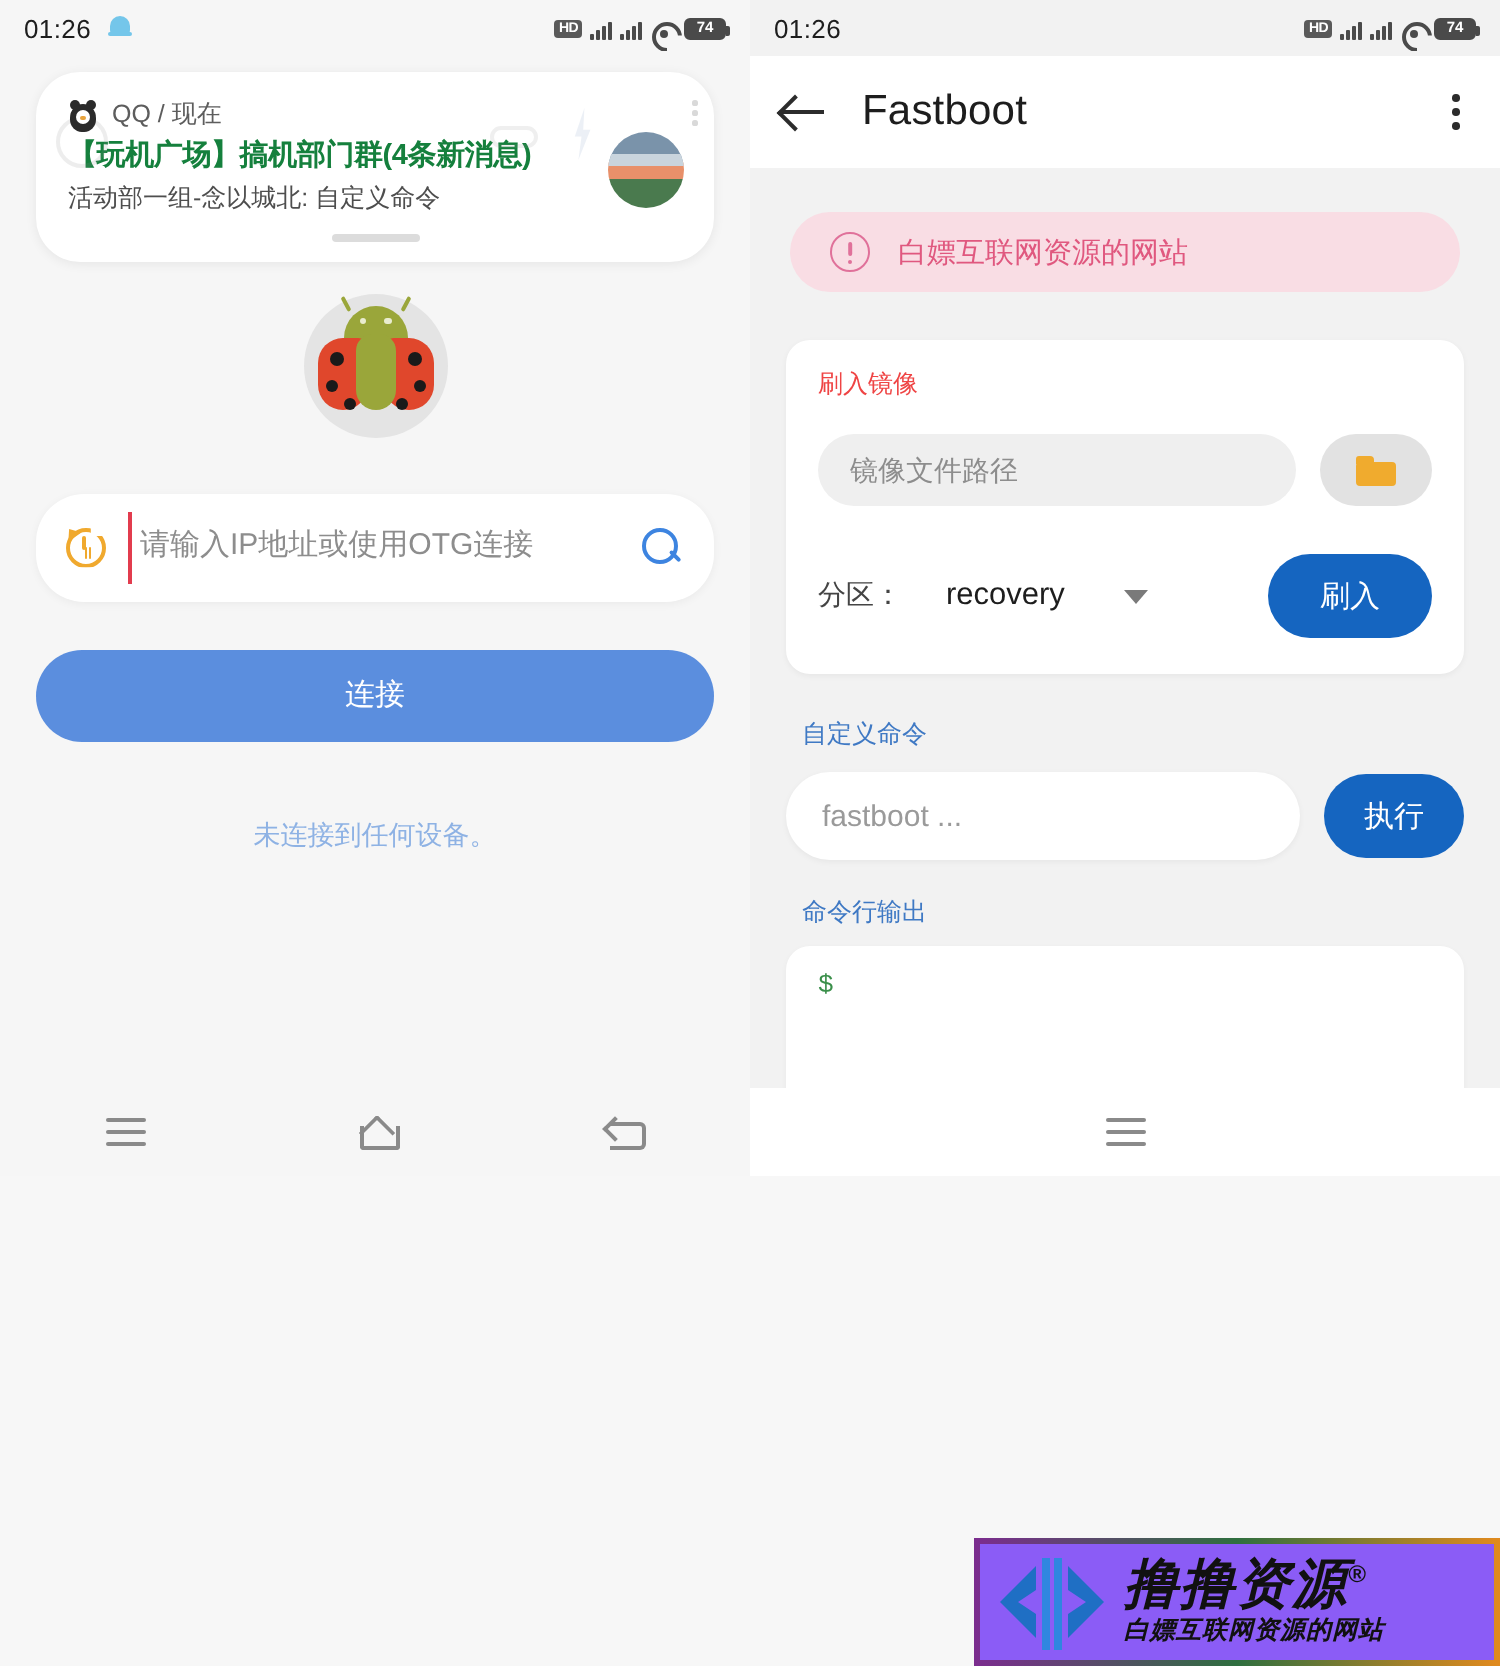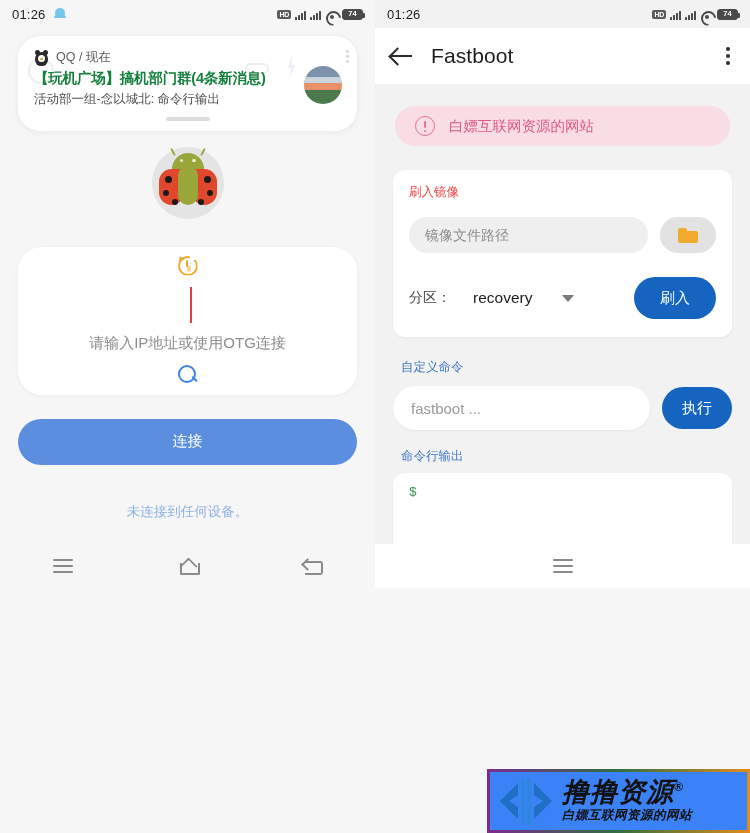--- a/index.html
+++ b/index.html
@@ -126,21 +126,20 @@
   .m-body{
     position:absolute; left:50%; transform:translateX(-50%); top:20px;
     width:20px; height:38px; background:#9aa63a; border-radius:10px 10px 12px 12px;
   }
   .m-spot{ position:absolute; background:#1a1a1a; border-radius:50%; }
 
   .search-box {
     margin:28px 18px 0; background:#fff; border-radius:24px; min-height:54px;
     display:flex; align-items:center; padding:8px 14px; gap:10px;
     box-shadow:0 1px 5px rgba(0,0,0,.05);
-    flex-direction:column;
   }
   .hist-ico { width:22px; height:22px; flex:none; position:relative; }
   .hist-ico:before{
     content:""; position:absolute; inset:1px; border:2px solid #f0a92e; border-radius:50%;
     clip-path:polygon(0 0,62% 0,62% 22%,100% 22%,100% 100%,0 100%);
   }
   .hist-ico:after{
     content:""; position:absolute; left:9px; top:5px; width:2px; height:7px;
     background:#f0a92e; border-radius:1px;
     box-shadow:1px 5px 0 -0.5px #f0a92e, 3px 5px 0 -0.5px #f0a92e;
@@ -282,21 +281,21 @@
   .nav-back:after{
     content:""; position:absolute; left:0px; top:2px; width:7px; height:7px;
     border-top:2px solid #8a8a8a; border-left:2px solid #8a8a8a;
     transform:rotate(-45deg);
   }
 
   
   .watermark {
     position:absolute; left:487px; top:769px; width:263px; height:64px;
     border:3px solid; border-image:linear-gradient(90deg,#7b2d8e,#2f6f3f,#e08a1e) 1;
-    background:#3b82f6; display:flex; align-items:center; gap:8px; padding:0 8px;
+    background:#8b5cf6; display:flex; align-items:center; gap:8px; padding:0 8px;
     overflow:hidden;
   }
   .wm-logo { width:56px; height:52px; position:relative; flex:none; }
   .wm-logo svg { width:56px; height:52px; display:block; }
   .wm-txt { display:flex; flex-direction:column; justify-content:center; }
   .wm-main {
     font-size:27px; font-weight:bold; color:#111; letter-spacing:1px;
     font-style:italic; line-height:1.05; white-space:nowrap;
   }
   .wm-r { font-size:12px; vertical-align:super; }
@@ -350,21 +349,21 @@
           <span class="qq-ico">
             <span class="ear1"></span>
               <span class="ear2"></span>
               <span class="body"></span>
             <span class="face"></span>
               <span class="beak"></span>
           </span>
           <span class="notif-app">QQ / 现在</span>
         </div>
         <div class="notif-title">【玩机广场】搞机部门群(4条新消息)</div>
-        <div class="notif-sub">活动部一组-念以城北: 命令行输出</div>
+        <div class="notif-sub">活动部一组-念以城北: 自定义命令</div>
         <div class="notif-avatar"></div>
         <div class="notif-handle"></div>
       </div>
     </div>
 
     <div class="mascot-wrap">
       <div class="mascot">
         <span class="m-ant1"></span>
           <span class="m-ant2"></span>
         <span class="m-head"></span>

